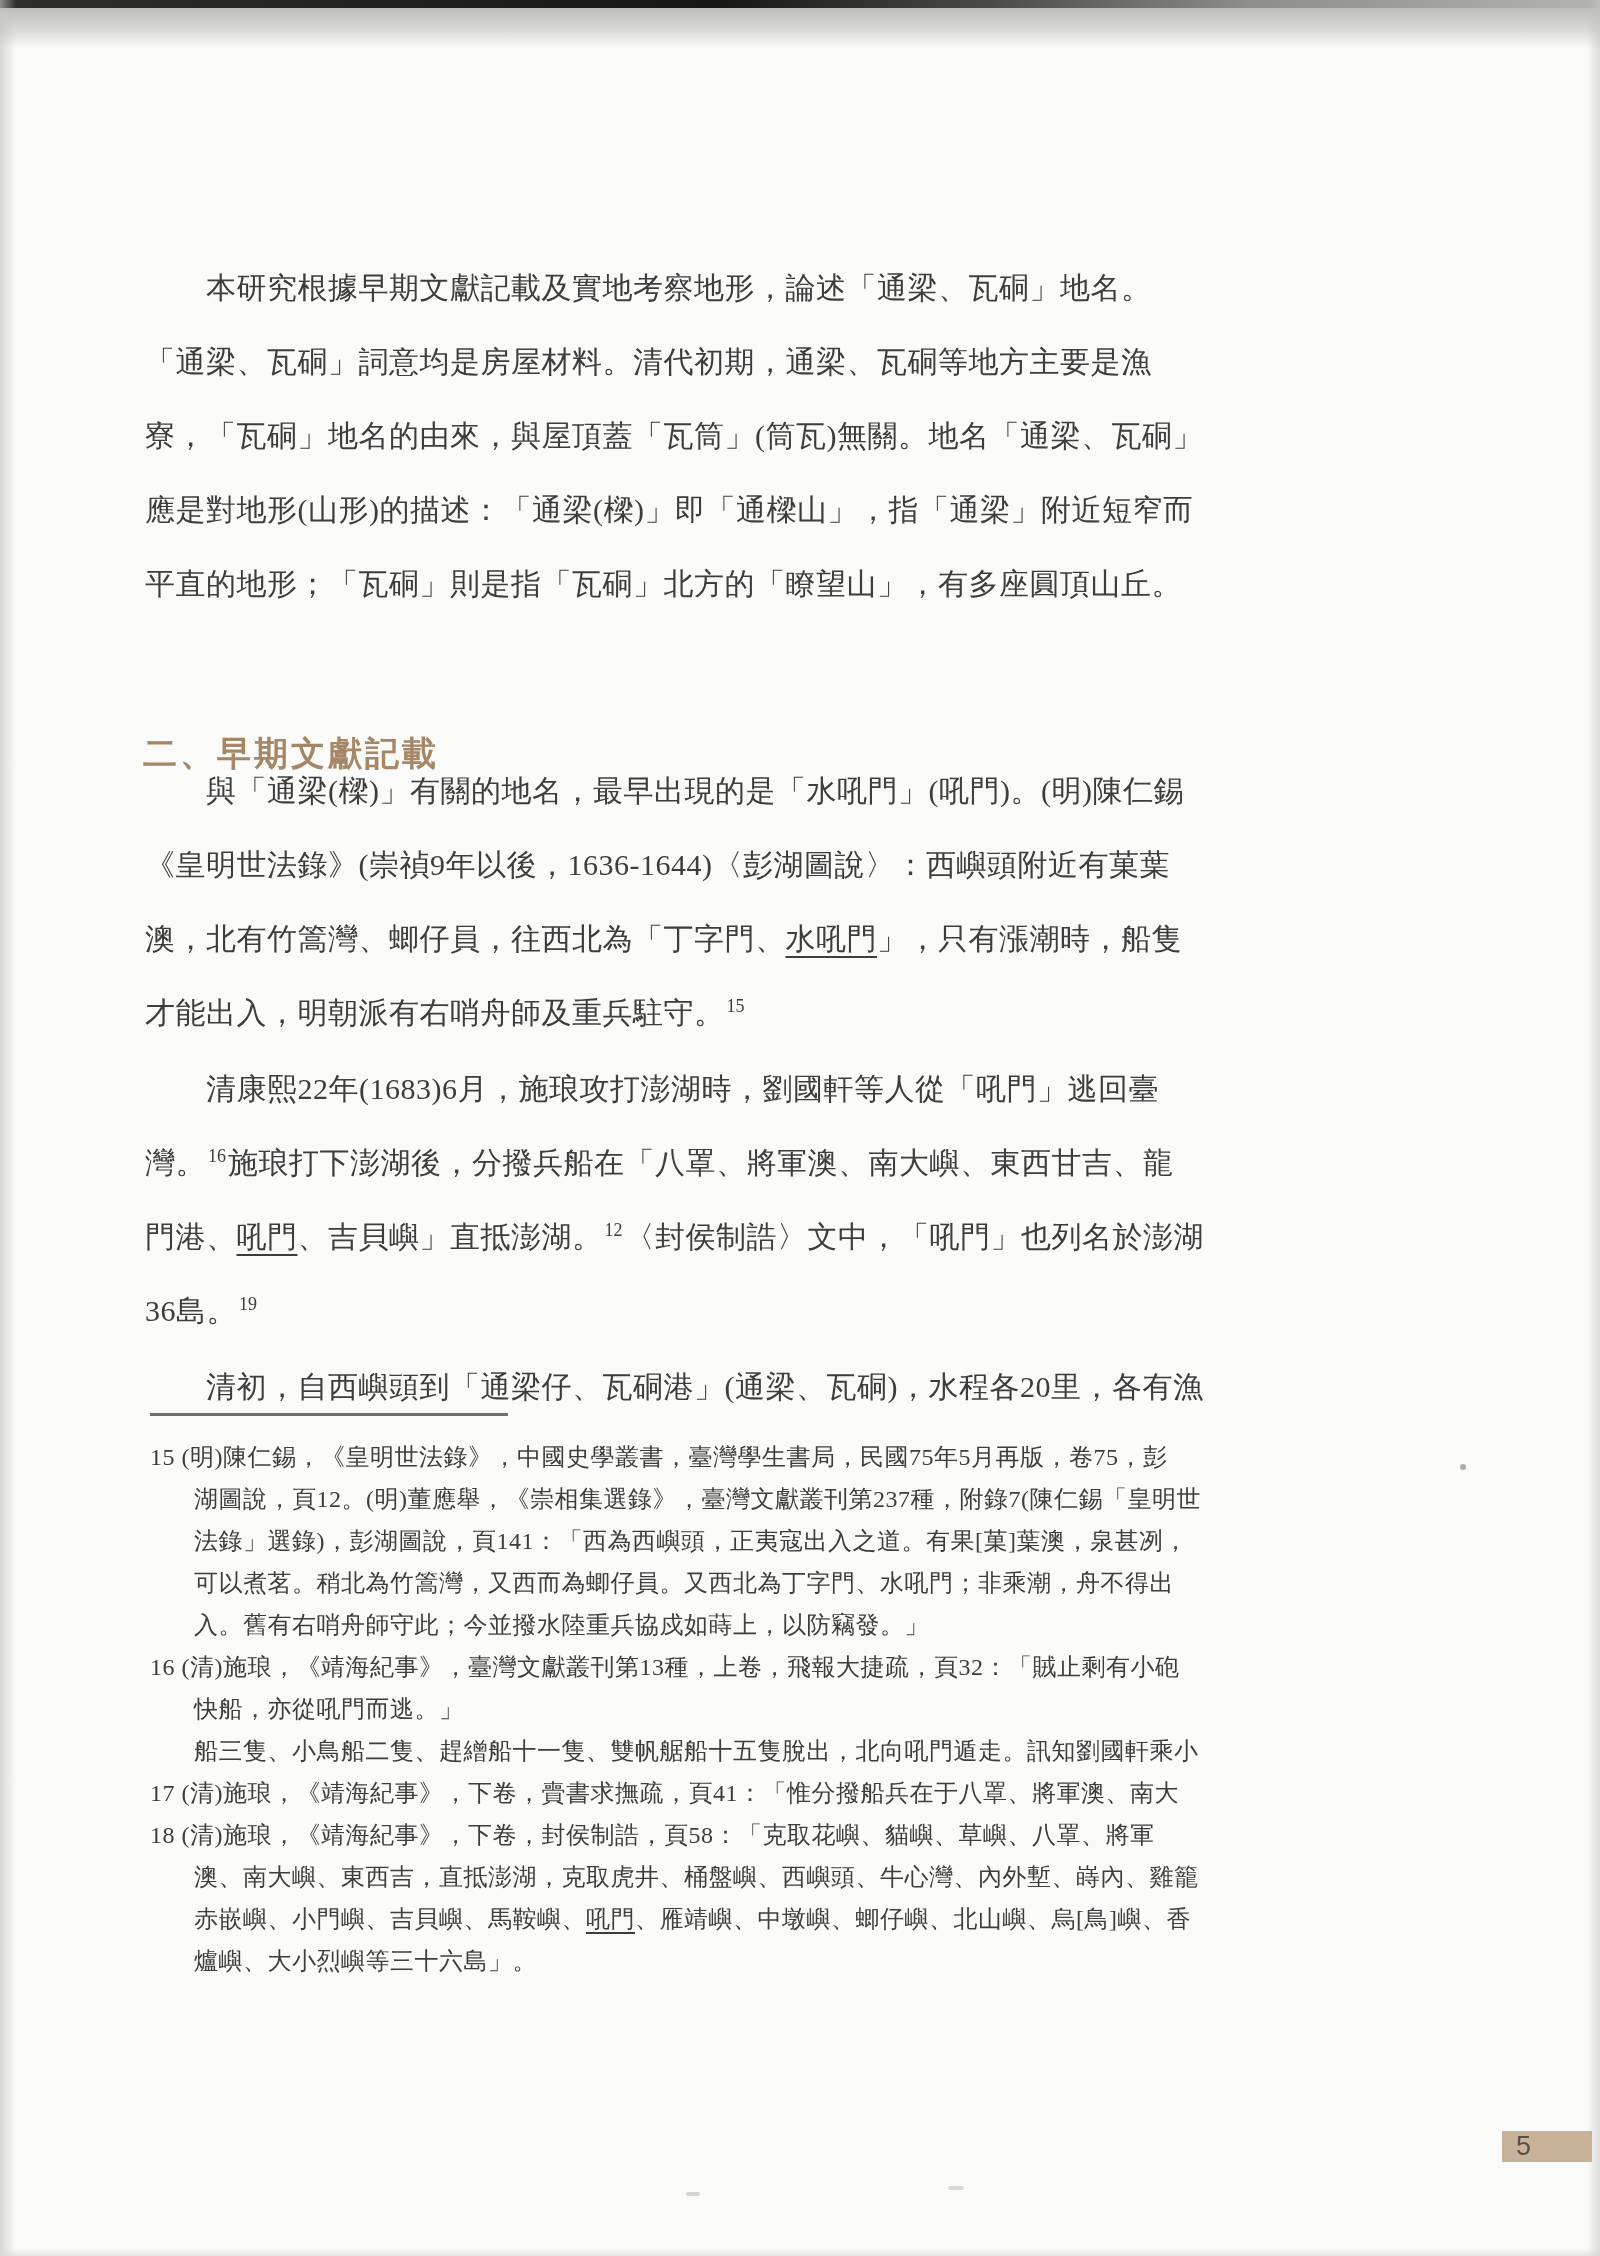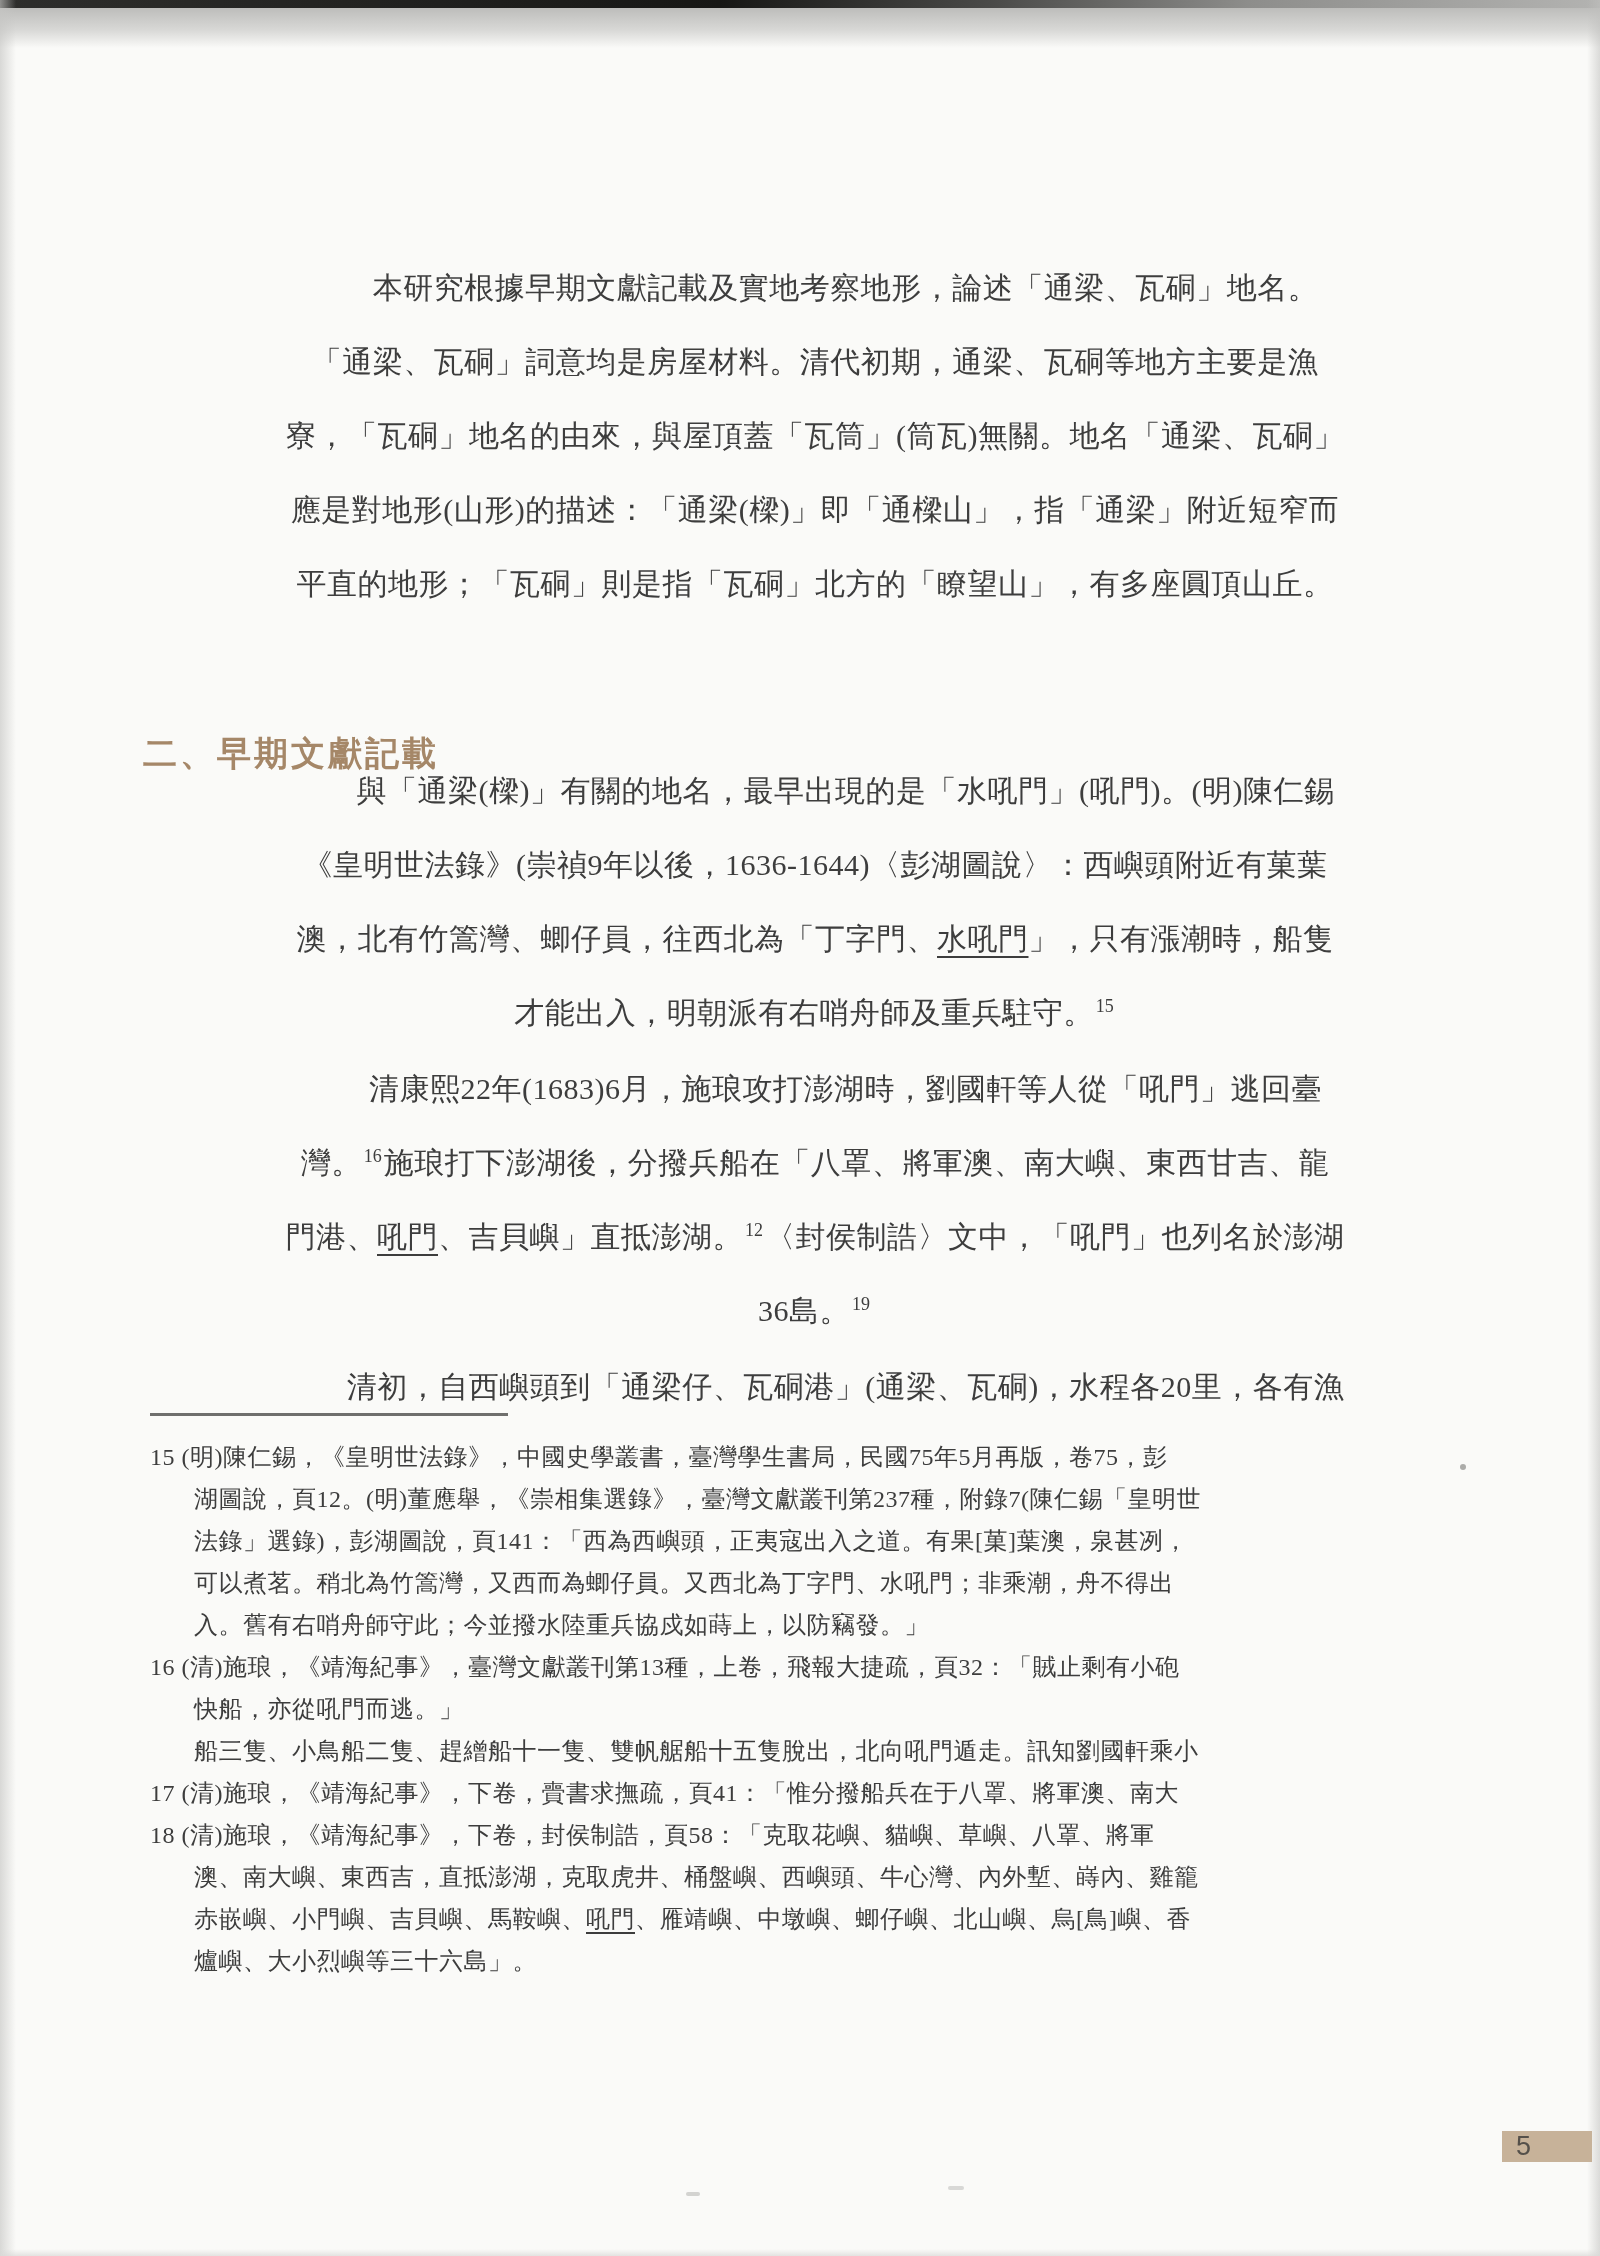--- a/index.html
+++ b/index.html
@@ -19,21 +19,21 @@
   .scan-right-strip{position:absolute;top:0;right:0;width:13px;height:2256px;
     background:linear-gradient(270deg,#c0c0be,rgba(250,250,248,0));opacity:.55;}
   .scan-bottom-strip{position:absolute;bottom:0;left:0;width:1600px;height:7px;
     background:linear-gradient(0deg,#d9d9d7,rgba(250,250,248,0));opacity:.7;}
   .speck{position:absolute;background:#8a8a88;border-radius:50%;opacity:.7;}
   .speck.s1{left:1460px;top:1464px;width:6px;height:6px;}
   .speck.s2{left:686px;top:2192px;width:14px;height:4px;border-radius:2px;opacity:.35;}
   .speck.s3{left:948px;top:2186px;width:16px;height:4px;border-radius:2px;opacity:.3;}
 
   
-  .block{position:absolute;left:145px;width:1340px;text-align:center;}
+  .block{position:absolute;left:145px;width:1340px;}
   .body-text .line{height:74px;line-height:74px;font-size:30px;letter-spacing:0.5px;white-space:nowrap;}
   .body-text .line:first-child{text-indent:61px;}
   .heading{position:absolute;left:143px;top:688px;
     font-family:"Liberation Sans","DejaVu Sans",sans-serif;
     font-weight:bold;font-size:34px;letter-spacing:3px;color:#a5induced;margin-top:43px;}
   .heading{color:#a58768;}
   .sep{position:absolute;left:150px;top:1413px;width:358px;height:3px;background:#6f6f6d;}
   .footnotes{position:absolute;left:150px;top:1436px;width:1330px;}
   .fn{padding-left:44px;}
   .fn .line{height:42px;line-height:42px;font-size:24px;letter-spacing:0.5px;white-space:nowrap;}

